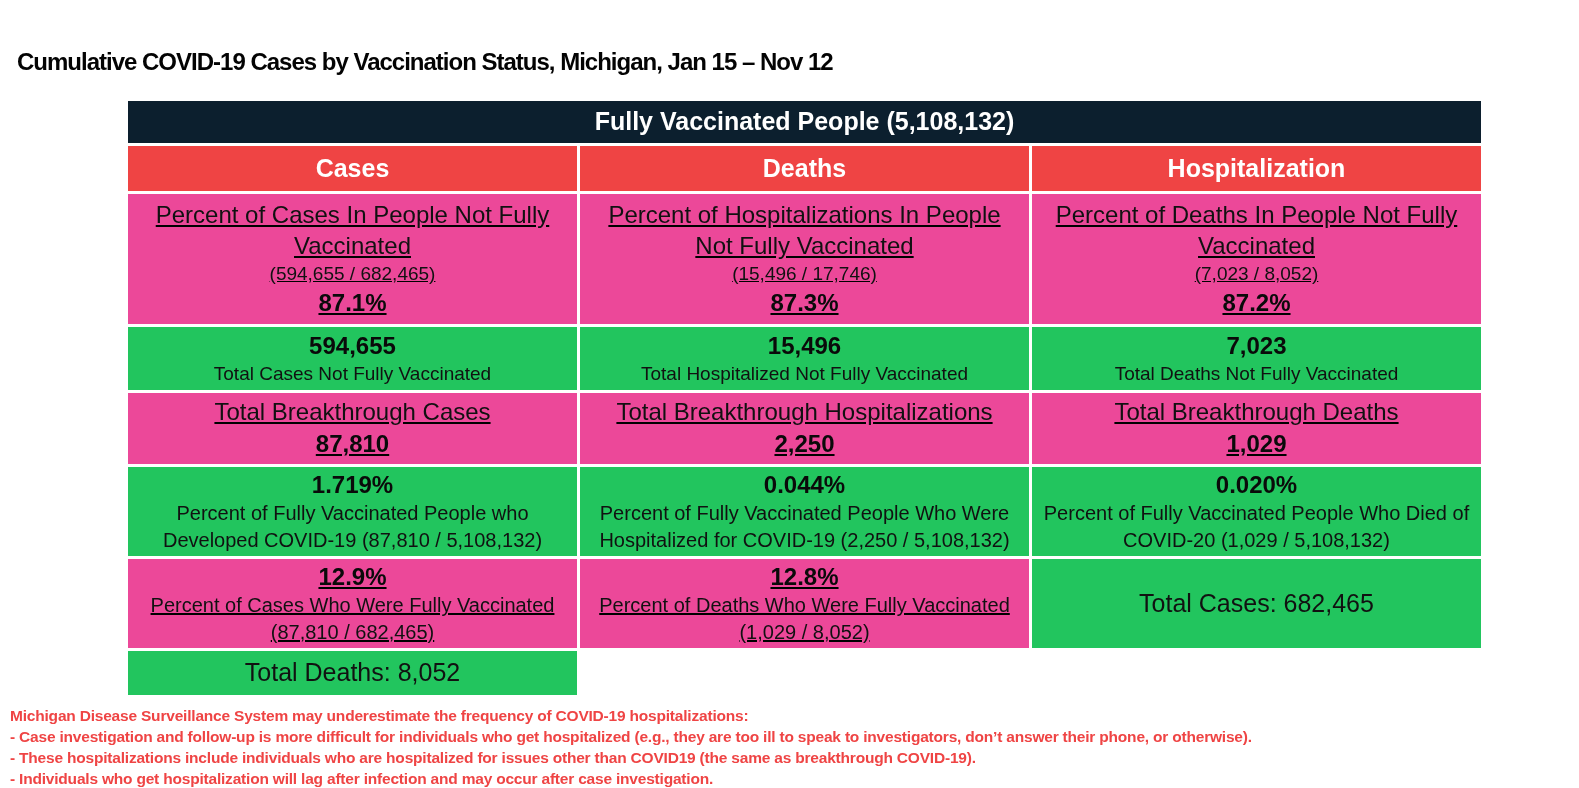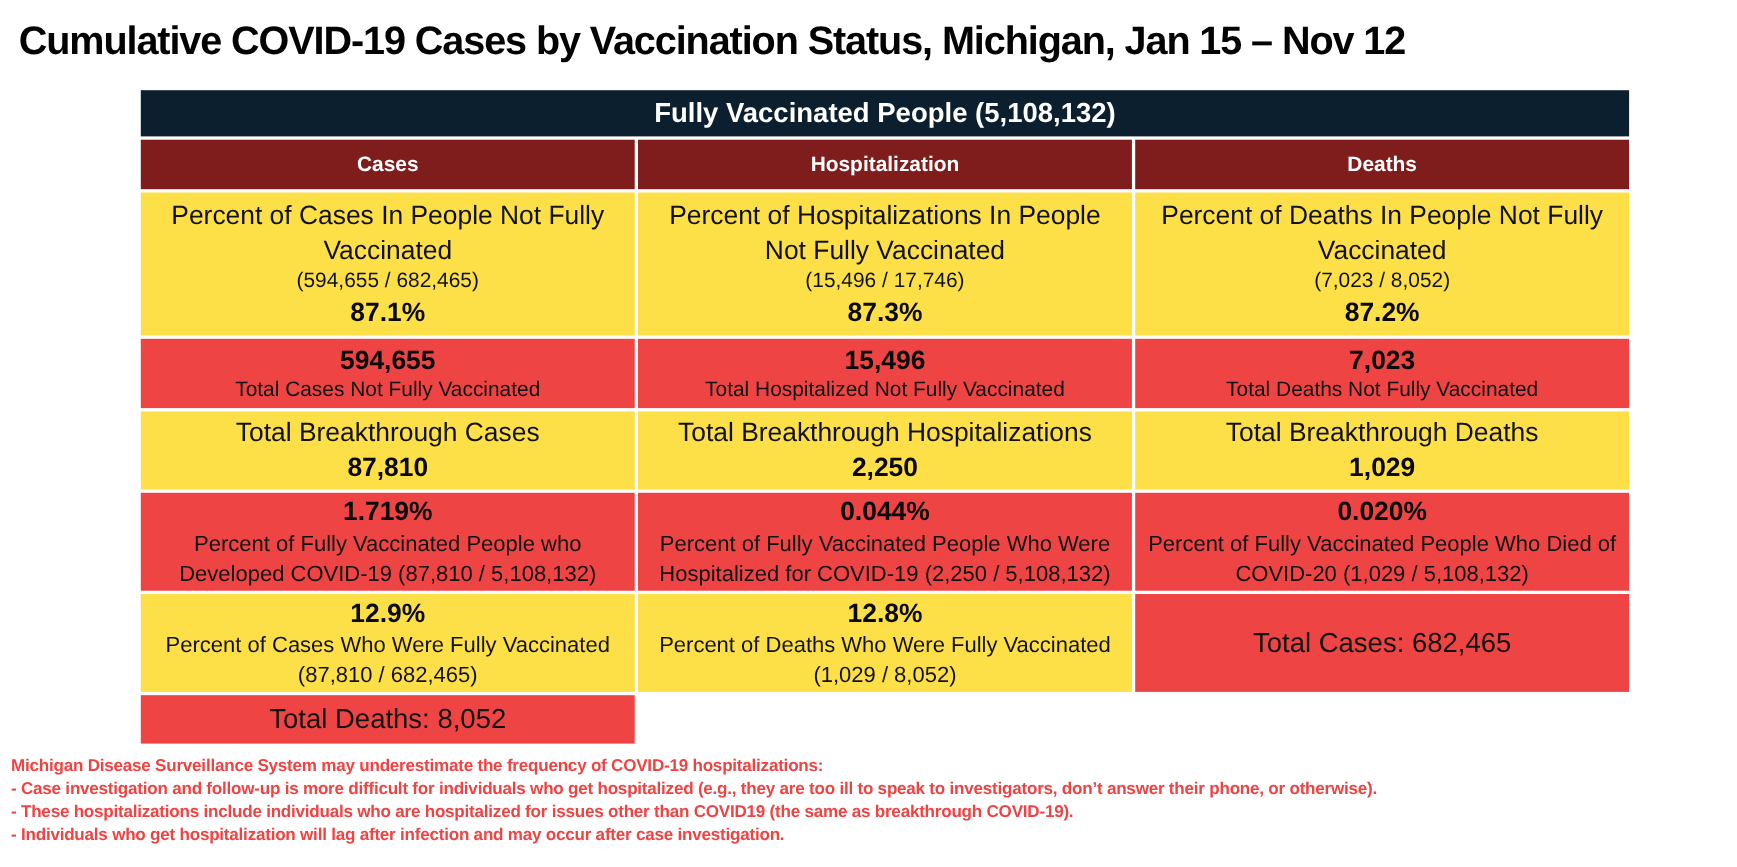--- a/index.html
+++ b/index.html
@@ -5,26 +5,27 @@
   * { margin: 0; padding: 0; box-sizing: border-box; }
   html, body {
     width: 1579px; height: 788px;
     background: #ffffff;
     font-family: "Liberation Sans", sans-serif;
     color: #000000;
     overflow: hidden;
   }
   .page-title {
     padding: 16px 0 0 17px;
-    font-size: 36px;
+    font-size: 24px;
     font-weight: bold;
     letter-spacing: -1px;
     line-height: 1.15;
     color: #030303;
     white-space: nowrap;
+    margin-top: 32px;
   }
   .vax-table {
     margin: 25px 0 0 102px;
     width: 1379px;
     display: grid;
     grid-template-columns: repeat(3, 1fr);
     grid-template-rows: 42px 45px 130px 63px 71px 89px 89px 44px;
     gap: 3px;
     background: #ffffff;
     padding-left: 26px;
@@ -38,27 +39,27 @@
     padding: 2px 10px;
   }
   .banner {
     grid-column: 1 / -1;
     background: #0c1f2e;
     color: #ffffff;
     font-size: 25px;
     font-weight: bold;
   }
   .col-head {
-    background: #7f1d1d;
+    background: #ef4444;
     color: #ffffff;
-    font-size: 19px;
+    font-size: 25px;
     font-weight: bold;
   }
-  .light { background: #fde047; }
-  .dark  { background: #ef4444; }
+  .light { background: #ec4899; text-decoration: underline; }
+  .dark  { background: #22c55e; }
   .t-lg  { font-size: 24px; line-height: 1.32; color: #111; }
   .t-sm  { font-size: 19px; line-height: 1.3;  color: #111; }
   .t-sm2 { font-size: 20px; line-height: 1.33; color: #111; }
   .t-val { font-size: 24px; line-height: 1.32; font-weight: bold; color: #0a0a0a; }
   .t-total { font-size: 25px; line-height: 1.3; color: #111; }
   .t-total b { font-weight: normal; }
   .footnotes {
     margin: 10px 4px 0 10px;
     font-size: 15.5px;
     font-weight: 700;
@@ -75,24 +76,24 @@
 <div class="vax-table">
 
   <div class="cell banner">
     <span>Fully Vaccinated People (5,108,132)</span>
   </div>
 
   <div class="cell col-head">
     <span>Cases</span>
   </div>
   <div class="cell col-head">
-    <span>Hospitalization</span>
+    <span>Deaths</span>
   </div>
   <div class="cell col-head">
-    <span>Deaths</span>
+    <span>Hospitalization</span>
   </div>
 
   <div class="cell light">
     <span class="t-lg">Percent of Cases In People Not Fully Vaccinated</span>
     <span class="t-sm">(594,655 / 682,465)</span>
     <span class="t-val">87.1%</span>
   </div>
   <div class="cell light">
     <span class="t-lg">Percent of Hospitalizations In People Not Fully Vaccinated</span>
     <span class="t-sm">(15,496 / 17,746)</span>

